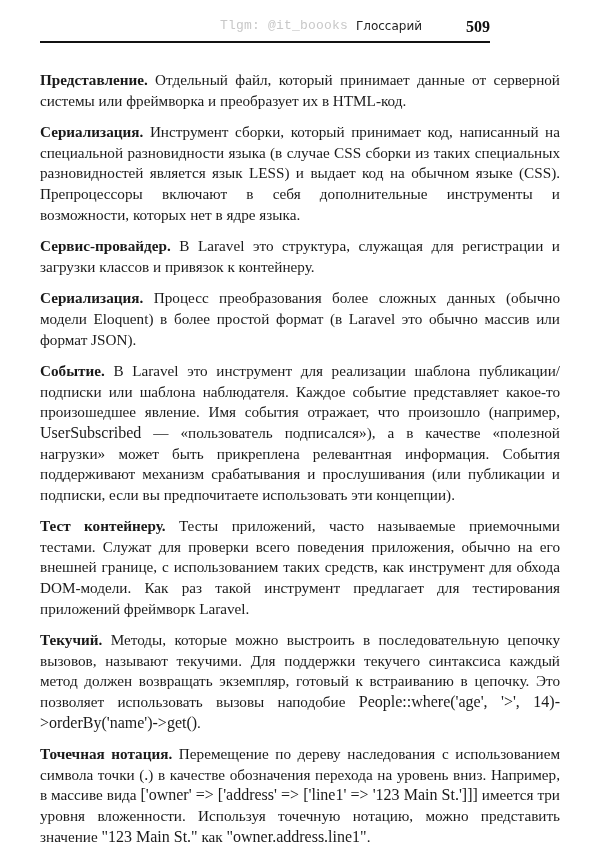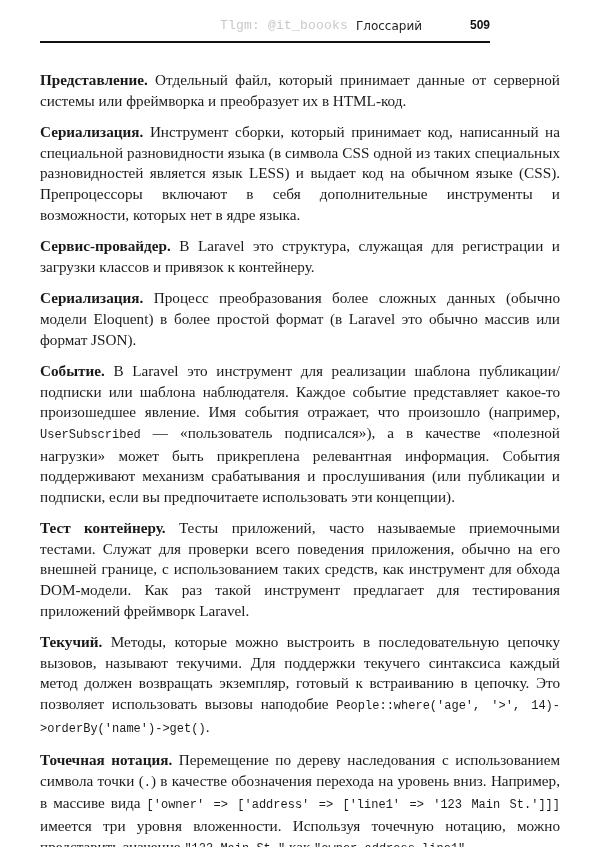--- a/index.html
+++ b/index.html
@@ -1,42 +1,42 @@
 <!DOCTYPE html>
 <html><head>
 <meta charset="utf-8">
 <style>
   html, body { margin: 0; padding: 0; background: #ffffff; }
   body { width: 600px; height: 847px; overflow: hidden; position: relative; }
   .page { position: absolute; left: 0; top: 0; width: 600px; height: 847px; background: #fff; }
   .header { position: absolute; left: 40px; top: 14px; width: 450px; height: 26px; }
   .watermark { position: absolute; left: 180px; top: 4px; font-family: Liberation Mono, monospace; font-size: 13px; color: #c8c8c8; letter-spacing: 0.2px; }
   .running-title { position: absolute; right: 68px; top: 5px; font-family: "DejaVu Sans", sans-serif; font-size: 12px; color: #222; }
-  .page-number { position: absolute; right: 0px; top: 4px; font-family: Liberation Sans, sans-serif; font-size: 12px; font-weight: bold; color: #111; }
+  .page-number { position: absolute; right: 0px; top: 4px; font-family: Liberation Serif, serif; font-size: 16px; font-weight: bold; color: #111; }
   .rule { position: absolute; left: 0; top: 27px; width: 450px; height: 1.5px; background: #111; }
   .content { position: absolute; left: 40px; top: 70px; width: 520px; font-family: "Liberation Serif", serif; font-size: 15.2px; line-height: 20.6px; color: #1a1a1a; text-align: justify; }
   .entry { margin: 0 0 11px 0; }
   .term { font-weight: bold; }
-  .mono { font-family: Liberation Mono, monospace; font-size: 12px; }
+  .mono { font-family: Liberation Serif, serif; font-size: 16px; }
 </style>
 </head>
 <body>
 
 <div class="page">
   <div class="header">
     <span class="watermark">Tlgm: @it_boooks</span>
     <span class="running-title">Глоссарий</span>
     <span class="page-number">509</span>
     <div class="rule"></div>
   </div>
 
   <div class="content">
     <p class="entry"><span class="term">Представление.</span><span> Отдельный файл, который принимает данные от серверной системы или фреймворка и преобразует их в HTML-код.</span></p>
 
-    <p class="entry"><span class="term">Сериализация.</span><span> Инструмент сборки, который принимает код, написанный на специальной разновидности языка (в символа CSS одной из таких специальных разновидностей является язык LESS) и выдает код на обычном языке (CSS). Препроцессоры включают в себя дополнительные инструменты и возможности, которых нет в ядре языка.</span></p>
+    <p class="entry"><span class="term">Сериализация.</span><span> Инструмент сборки, который принимает код, написанный на специальной разновидности языка (в случае CSS сборки из таких специальных разновидностей является язык LESS) и выдает код на обычном языке (CSS). Препроцессоры включают в себя дополнительные инструменты и возможности, которых нет в ядре языка.</span></p>
 
     <p class="entry"><span class="term">Сервис-провайдер.</span><span> В Laravel это структура, служащая для регистрации и загрузки классов и привязок к контейнеру.</span></p>
 
     <p class="entry"><span class="term">Сериализация.</span><span> Процесс преобразования более сложных данных (обычно модели Eloquent) в более простой формат (в Laravel это обычно массив или формат JSON).</span></p>
 
     <p class="entry"><span class="term">Событие.</span><span> В Laravel это инструмент для реализации шаблона публикации/подписки или шаблона наблюдателя. Каждое событие представляет какое-то произошедшее явление. Имя события отражает, что произошло (например, </span><span class="mono">UserSubscribed</span><span> — «пользователь подписался»), а в качестве «полезной нагрузки» может быть прикреплена релевантная информация. События поддерживают механизм срабатывания и прослушивания (или публикации и подписки, если вы предпочитаете использовать эти концепции).</span></p>
 
     <p class="entry"><span class="term">Тест контейнеру.</span><span> Тесты приложений, часто называемые приемочными тестами. Служат для проверки всего поведения приложения, обычно на его внешней границе, с использованием таких средств, как инструмент для обхода DOM-модели. Как раз такой инструмент предлагает для тестирования приложений фреймворк Laravel.</span></p>
 
     <p class="entry"><span class="term">Текучий.</span><span> Методы, которые можно выстроить в последовательную цепочку вызовов, называют текучими. Для поддержки текучего синтаксиса каждый метод должен возвращать экземпляр, готовый к встраиванию в цепочку. Это позволяет использовать вызовы наподобие </span><span class="mono">People::where('age', '&gt;', 14)-&gt;orderBy('name')-&gt;get()</span><span>.</span></p>

